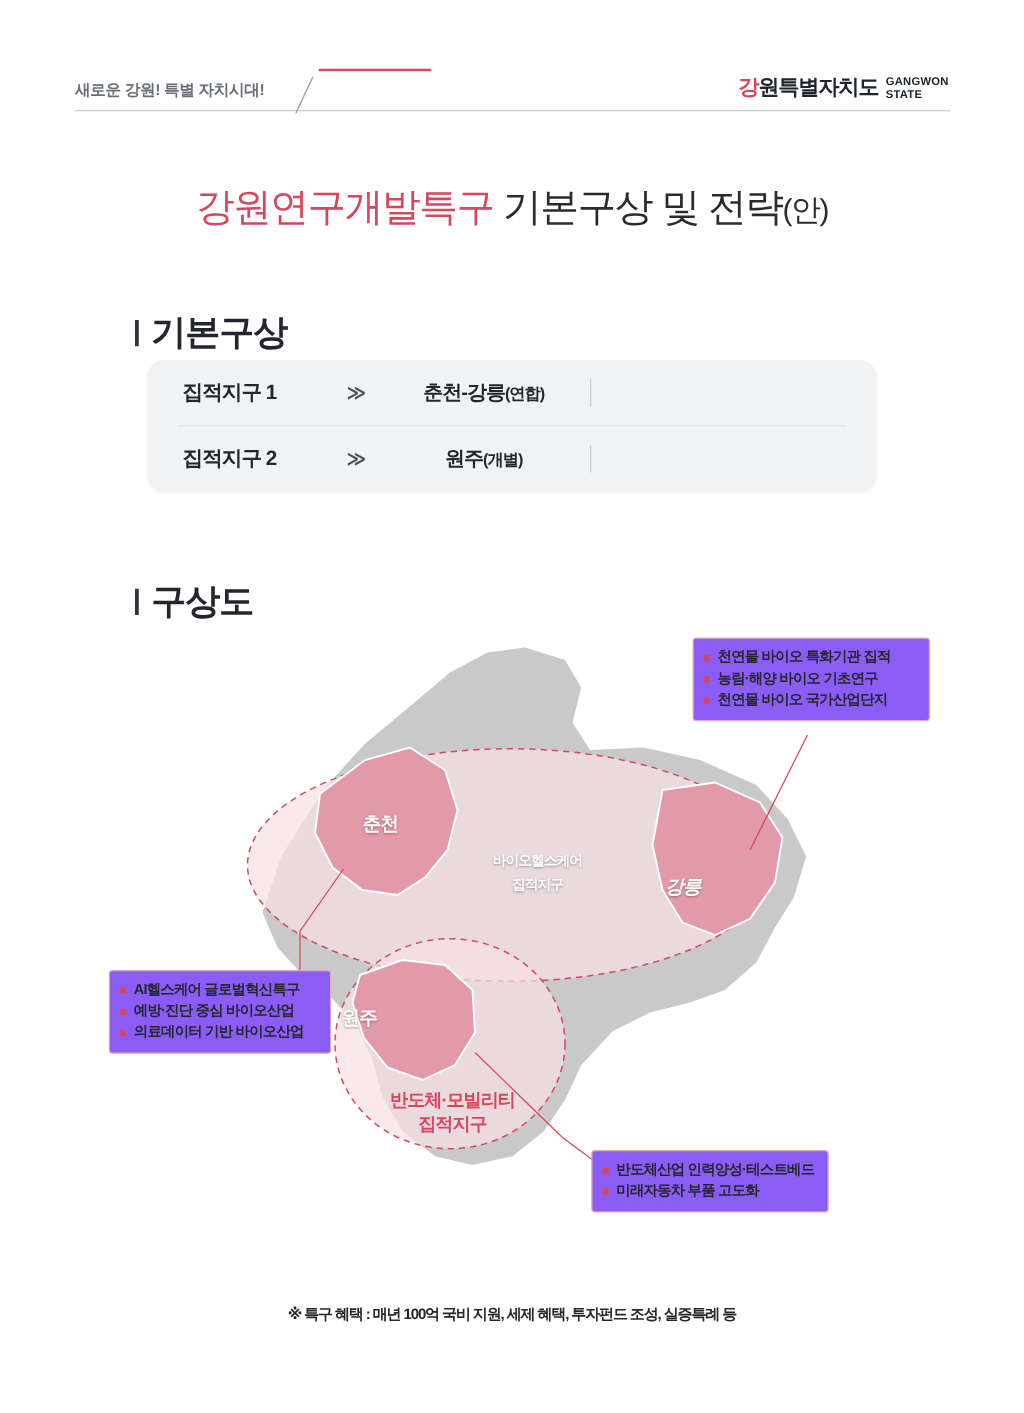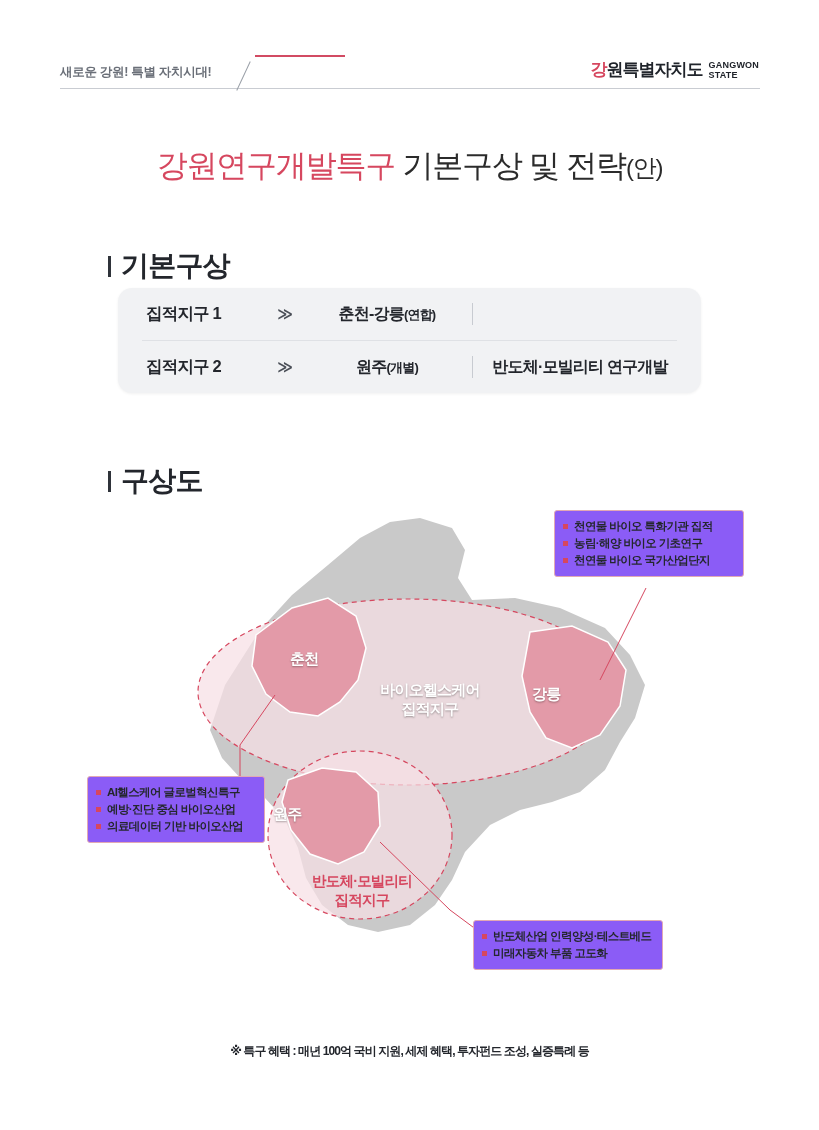--- a/index.html
+++ b/index.html
@@ -199,25 +199,25 @@
     font-weight: bold;
     letter-spacing: -0.8px;
     white-space: nowrap;
   }
   .city-label {
     font-size: 15px;
     color: #ffffff;
     text-shadow: 0 1px 2px rgba(0,0,0,0.35);
   }
   #lbl-chuncheon { left: 230px; top: 170px; }
-  #lbl-gangneung { left: 472px; top: 205px; }
+  #lbl-gangneung { left: 472px; top: 220px; font-style: italic; }
   #lbl-wonju     { left: 213px; top: 325px; }
 
   .zone-label {
-    font-size: 15px;
+    font-size: 11px;
     color: #ffffff;
     text-align: center;
     line-height: 19px;
     text-shadow: 0 1px 2px rgba(0,0,0,0.35);
   }
   #lbl-bio { left: 300px; top: 200px; width: 140px; }
 
   .zone-label-pink {
     font-size: 14.5px;
     color: #d6475f;
@@ -307,21 +307,20 @@
     <div class="c-arrow">≫</div>
     <div class="c-area"><span>춘천-강릉</span><span class="paren">(연합)</span></div>
     <div class="c-sep"></div>
   </div>
 
   <div class="concept-row r2">
     <div class="c-label">집적지구 2</div>
     <div class="c-arrow">≫</div>
     <div class="c-area"><span>원주</span><span class="paren">(개별)</span></div>
     <div class="c-sep"></div>
-    <div class="c-field">반도체·모빌리티 연구개발</div>
   </div>
 </div>
 
 <div class="section-head" id="sec-map">
   <span class="bar"></span>
   <span>구상도</span>
 </div>
 
 <div class="map-wrap">
   <svg class="map-svg" width="700" height="530" viewBox="0 0 700 530">

